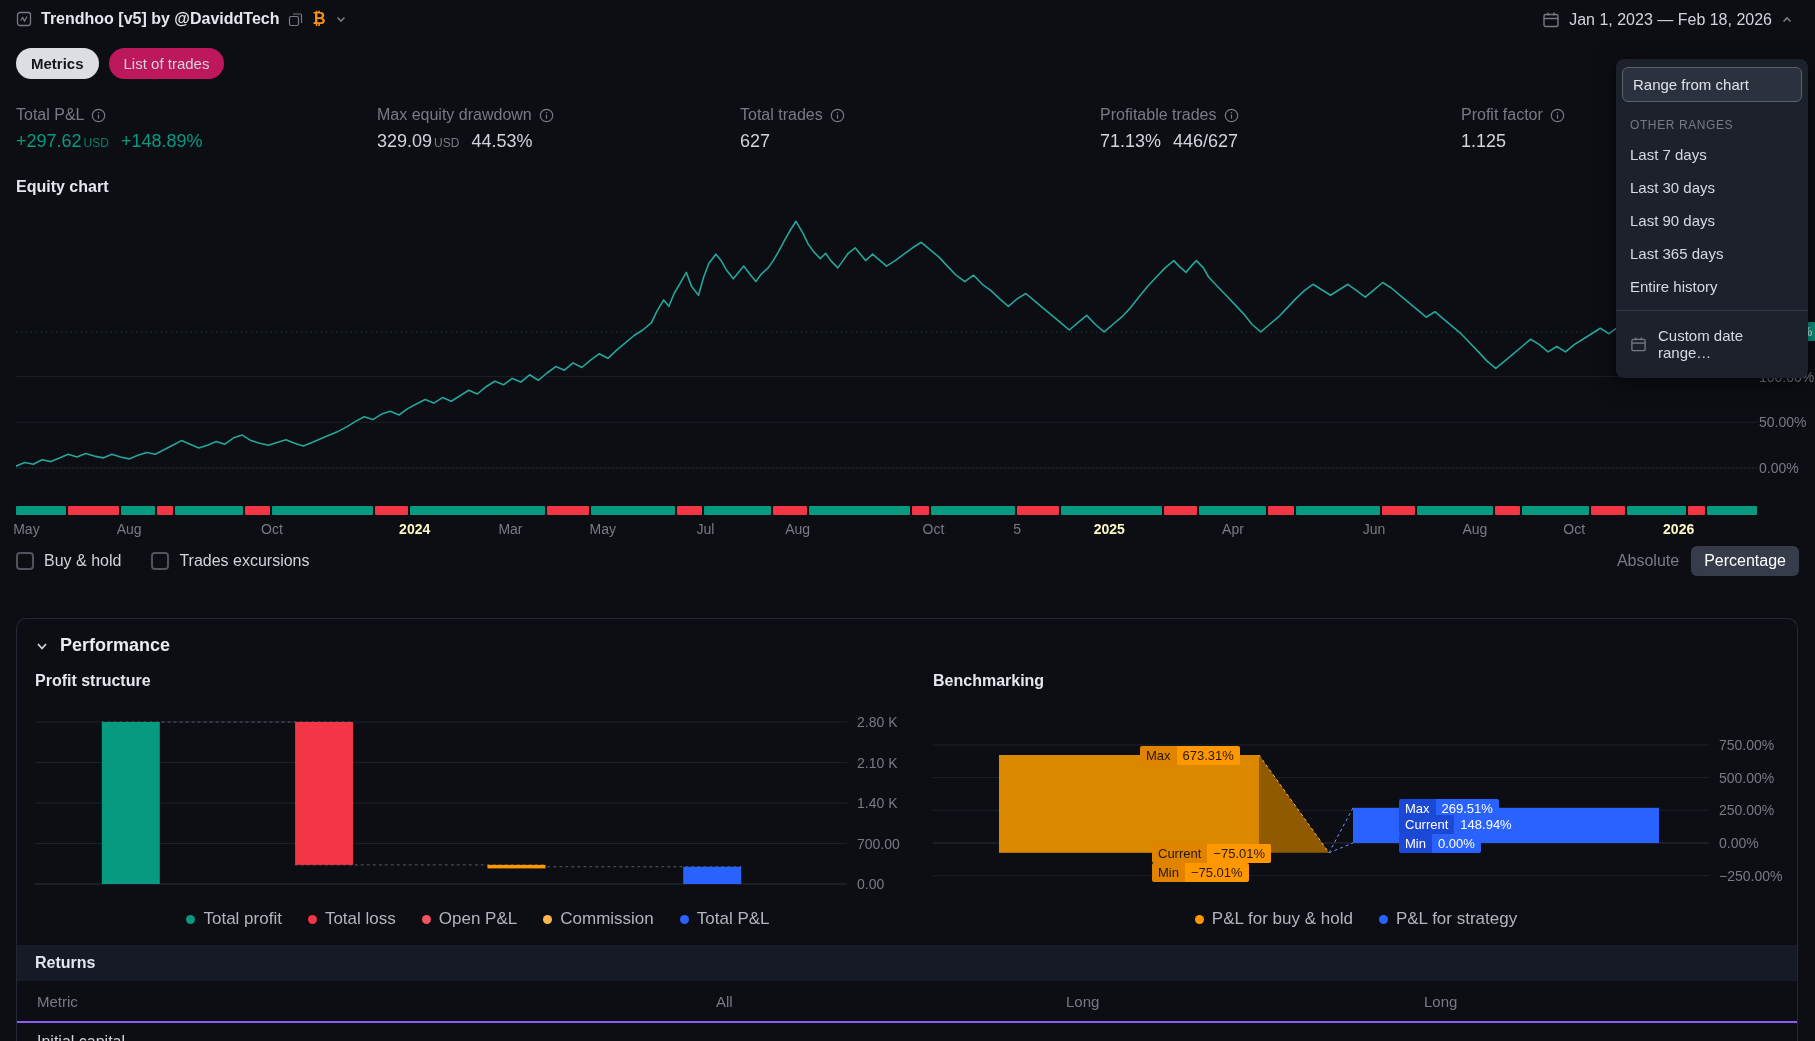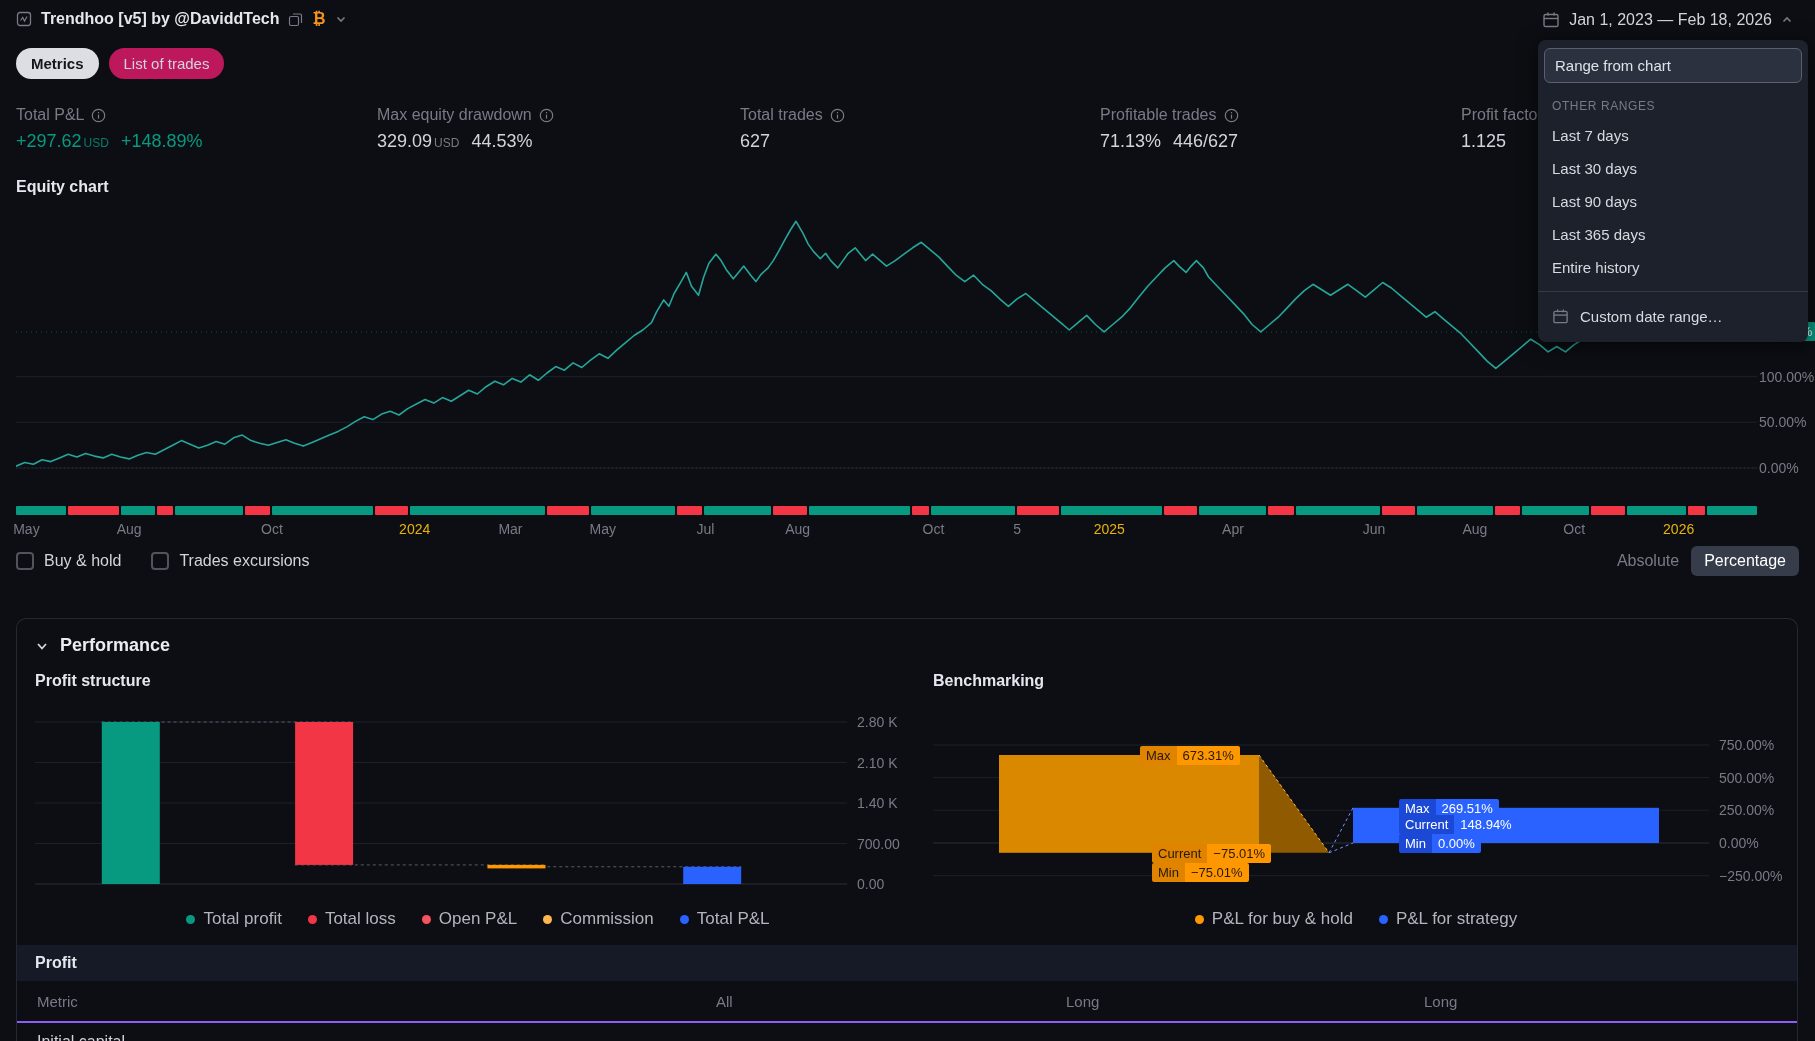--- a/index.html
+++ b/index.html
@@ -35,21 +35,21 @@
   #equity-svg{position:absolute;left:16px;top:0}
   #equity-axis{position:absolute;left:1757px;top:0;width:58px;height:100%}
   .eq-tick{position:absolute;left:2px;font-size:14px;color:#787b86;white-space:nowrap}
   .eq-badge{position:absolute;left:0;background:#089981;color:#fff;font-size:13px;padding:2px 4px;border-radius:3px;white-space:nowrap}
   #timeline{position:absolute;top:506px;left:16px;width:1741px;height:9px;display:flex;gap:2px}
   .seg{border-radius:1px}
   .seg.g{background:#089981}
   .seg.r{background:#f23645}
   #equity-xaxis{position:absolute;top:521px;left:0;width:100%;height:20px}
   .xl{position:absolute;transform:translateX(-50%);font-size:14px;color:#787b86;white-space:nowrap}
-  .xl.major{color:#eab308;font-weight:400}
+  .xl.major{color:#fef9c3;font-weight:700}
 
   
   .controls{position:absolute;top:546px;left:16px;right:16px;display:flex;justify-content:space-between;align-items:center}
   .cb-group{display:flex;gap:30px}
   .cb-item{display:flex;align-items:center;gap:10px;font-size:16px;color:#d1d4dc;cursor:pointer}
   .cb{width:18px;height:18px;border:2px solid #4f545f;border-radius:4px;background:transparent;flex:none}
   .toggle{display:flex;align-items:center;gap:0}
   .toggle .abs{color:#787b86;font-size:16px;padding:6px 12px;cursor:pointer}
   .toggle .pct{color:#fff;font-size:16px;padding:6px 13px;background:#363c4a;border-radius:6px;cursor:pointer}
 
@@ -80,21 +80,21 @@
 
   
   .returns-head{margin-top:16px;background:#151a26;padding:9px 18px;font-size:16px;font-weight:700;color:#e4e7ee}
   .rt-header{position:relative;height:42px;border-bottom:2px solid #8b5cf6}
   .rt-header span{position:absolute;top:12px;font-size:15px;color:#787b86}
   .rt-row{position:relative;height:46px}
   .rt-row span{position:absolute;top:10px;font-size:16px;color:#d1d4dc}
   .c0{left:20px}.c1{left:699px}.c2{left:1049px}.c3{left:1407px}
 
   
-  .menu{position:absolute;top:40px;right:7px;width:270px;background:#1d212b;border-radius:8px;box-shadow:0 4px 20px rgba(0,0,0,.6);padding:6px 0 8px;z-index:40}
+  .menu{position:absolute;top:59px;right:7px;width:192px;background:#1d212b;border-radius:8px;box-shadow:0 4px 20px rgba(0,0,0,.6);padding:6px 0 8px;z-index:40}
   .menu-selected{margin:2px 6px 8px;padding:8px 10px;background:#2b313e;border:1px solid #596070;border-radius:6px;font-size:15px;color:#dfe2e8;cursor:pointer}
   .menu-section{padding:8px 14px 6px;font-size:12px;color:#787b86;letter-spacing:.6px}
   .menu-item{padding:8px 14px;font-size:15px;color:#d7dae0;cursor:pointer}
   .menu-div{height:1px;background:#343947;margin:7px 0}
   .menu-custom{display:flex;align-items:center;gap:11px;padding:9px 14px;font-size:15px;color:#d7dae0;cursor:pointer}
 </style>
 </head>
 <body>
 
 <div class="stage">
@@ -426,21 +426,21 @@
               <span>P&amp;L for buy &amp; hold</span>
             </div>
             <div class="lg-item">
               <span class="dot" style="background: rgb(41, 98, 255);"></span>
               <span>P&amp;L for strategy</span>
             </div>
           </div>
       </div>
     </div>
 
-    <div class="returns-head">Profit</div>
+    <div class="returns-head">Returns</div>
     <div class="rt-header">
       <span class="c0">Metric</span>
       <span class="c1">All</span>
       <span class="c2">Long</span>
       <span class="c3">Long</span>
     </div>
     <div class="rt-row">
       <span class="c0">Initial capital</span>
       <span class="c1"></span>
     </div>

